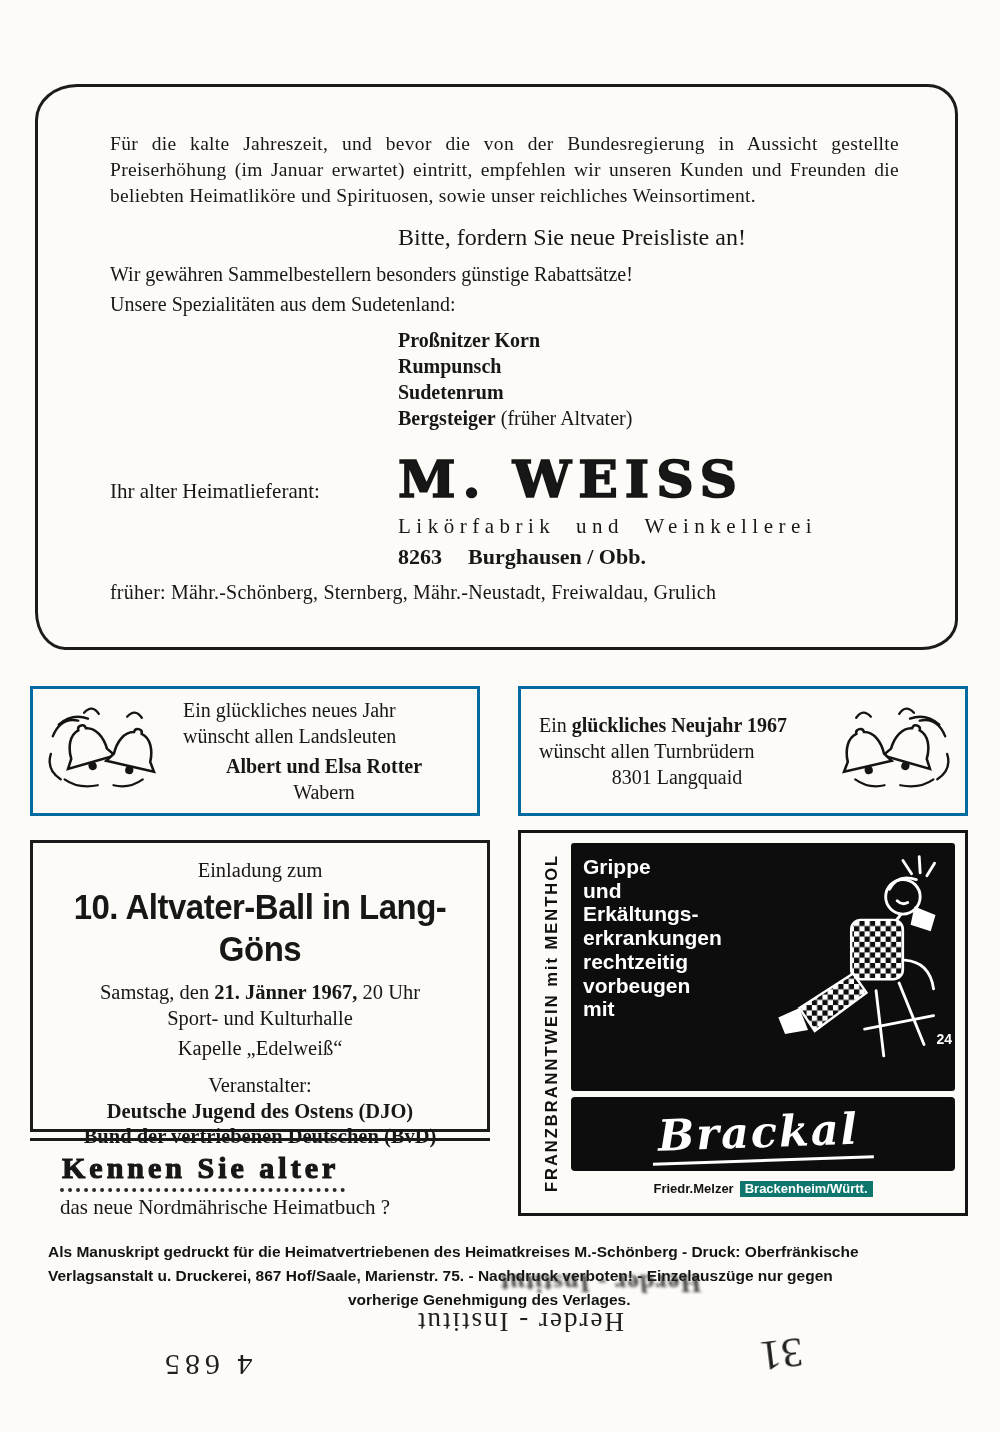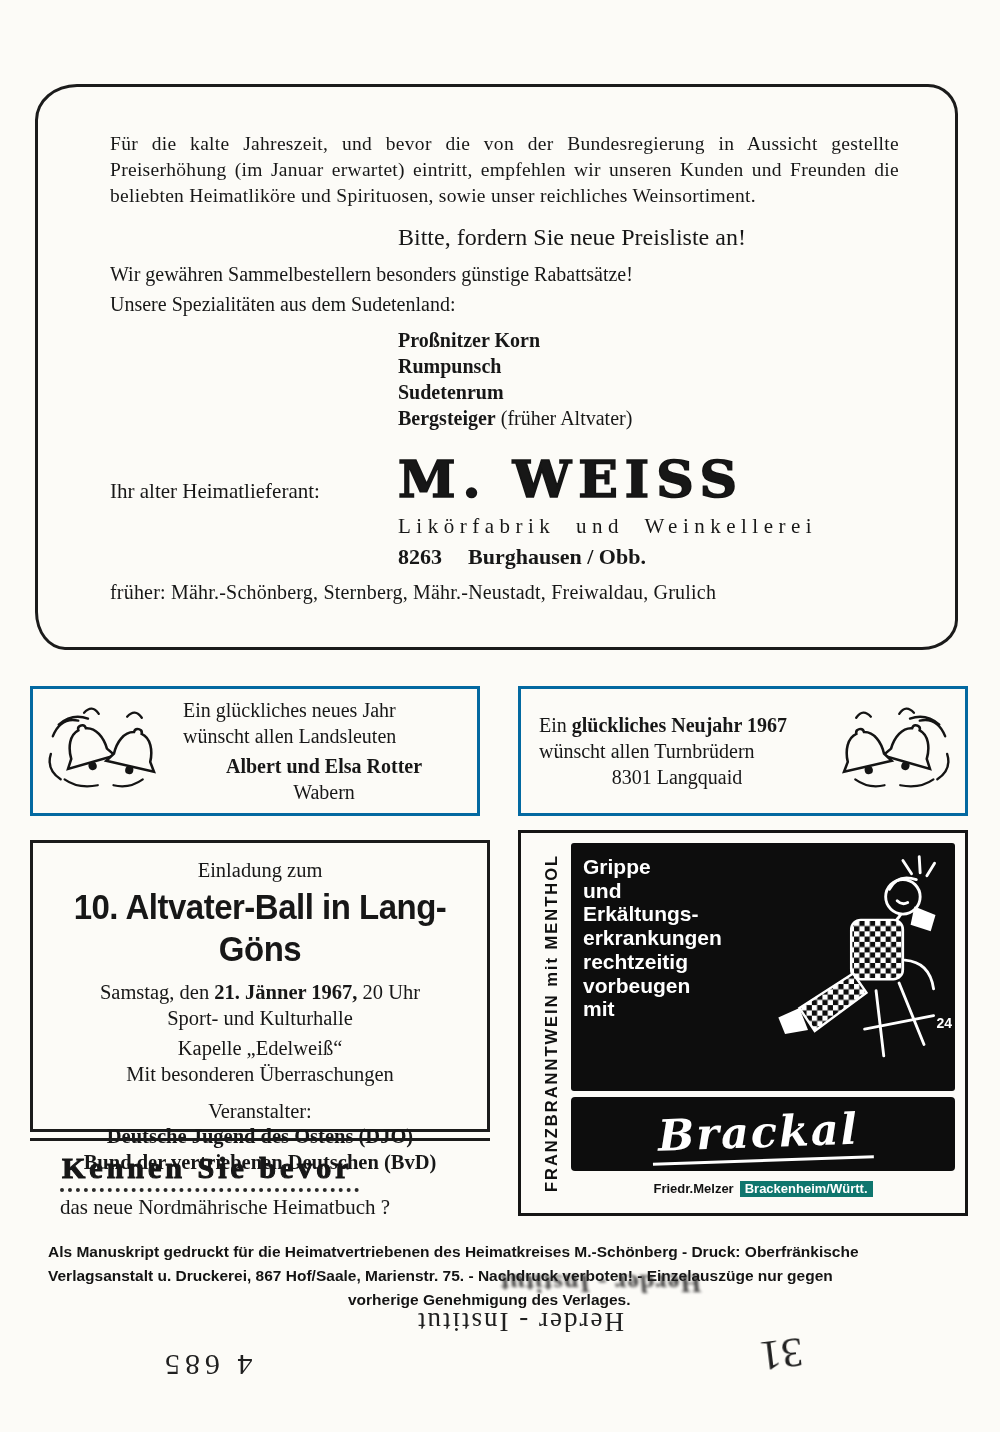--- a/index.html
+++ b/index.html
@@ -93,21 +93,21 @@
     font-weight:bold; font-size:16.5px; letter-spacing:2px; color:#111;
   }
   .brackal-col { flex:1; display:flex; flex-direction:column; gap:6px; }
   .brackal-main { flex:1; background:#0d0d0d; position:relative; padding:12px 10px 10px 12px; border-radius:3px; }
   .brackal-copy {
     color:#fff; font-family:"Liberation Sans", sans-serif; font-weight:bold;
     font-size:21px; line-height:1.13; white-space:pre-line; width:185px;
   }
   .brackal-man { position:absolute; right:2px; top:4px; }
   .brackal-24 {
-    position:absolute; right:3px; top:172px; color:#fff;
+    position:absolute; right:3px; top:188px; color:#fff;
     font-family:"Liberation Sans", sans-serif; font-weight:bold; font-size:14px;
   }
   .brackal-band {
     flex:none; height:74px; background:#0d0d0d; border-radius:4px;
     display:flex; align-items:center; justify-content:center;
   }
   .brackal-script {
     color:#fff; font-family:"DejaVu Serif", serif; font-style:italic; font-weight:bold;
     font-size:43px; letter-spacing:2px; transform:rotate(-2deg);
     border-bottom:3px solid #fff; padding:0 14px 2px 6px;
@@ -240,28 +240,27 @@
   <section class="ball">
     <div>Einladung zum</div>
     <div class="ball-title">10. Altvater-Ball in Lang-Göns</div>
     <div class="date-line">
       <span>Samstag, den</span>
       <b>21. Jänner 1967,</b>
       <span>20 Uhr</span>
     </div>
     <div>Sport- und Kulturhalle</div>
     <div class="band-line">Kapelle „Edelweiß“</div>
-    <div>Mit besonderen Überraschungen</div>
     <div class="org-label">Veranstalter:</div>
     <div class="org">Deutsche Jugend des Ostens (DJO)</div>
     <div class="org">Bund der vertriebenen Deutschen (BvD)</div>
   </section>
 
   <section class="book-promo">
-    <div class="book-headline">Kennen Sie bevor</div>
+    <div class="book-headline">Kennen Sie alter</div>
     <div class="book-subline">das neue Nordmährische Heimatbuch ?</div>
   </section>
 
   <section class="brackal">
     <div class="brackal-inner">
       <div class="vstrip">
         <span class="vtext">FRANZBRANNTWEIN mit MENTHOL</span>
       </div>
       <div class="brackal-col">
         <div class="brackal-main">

